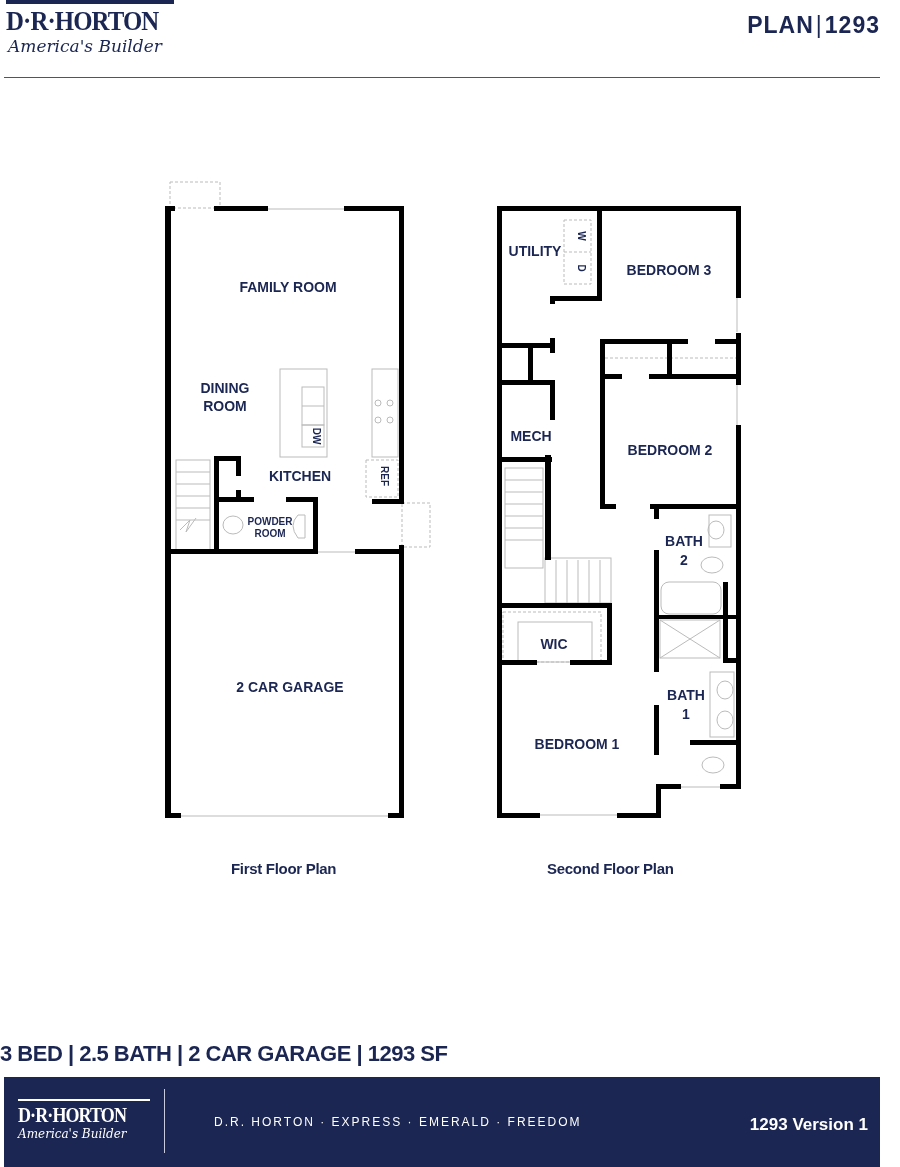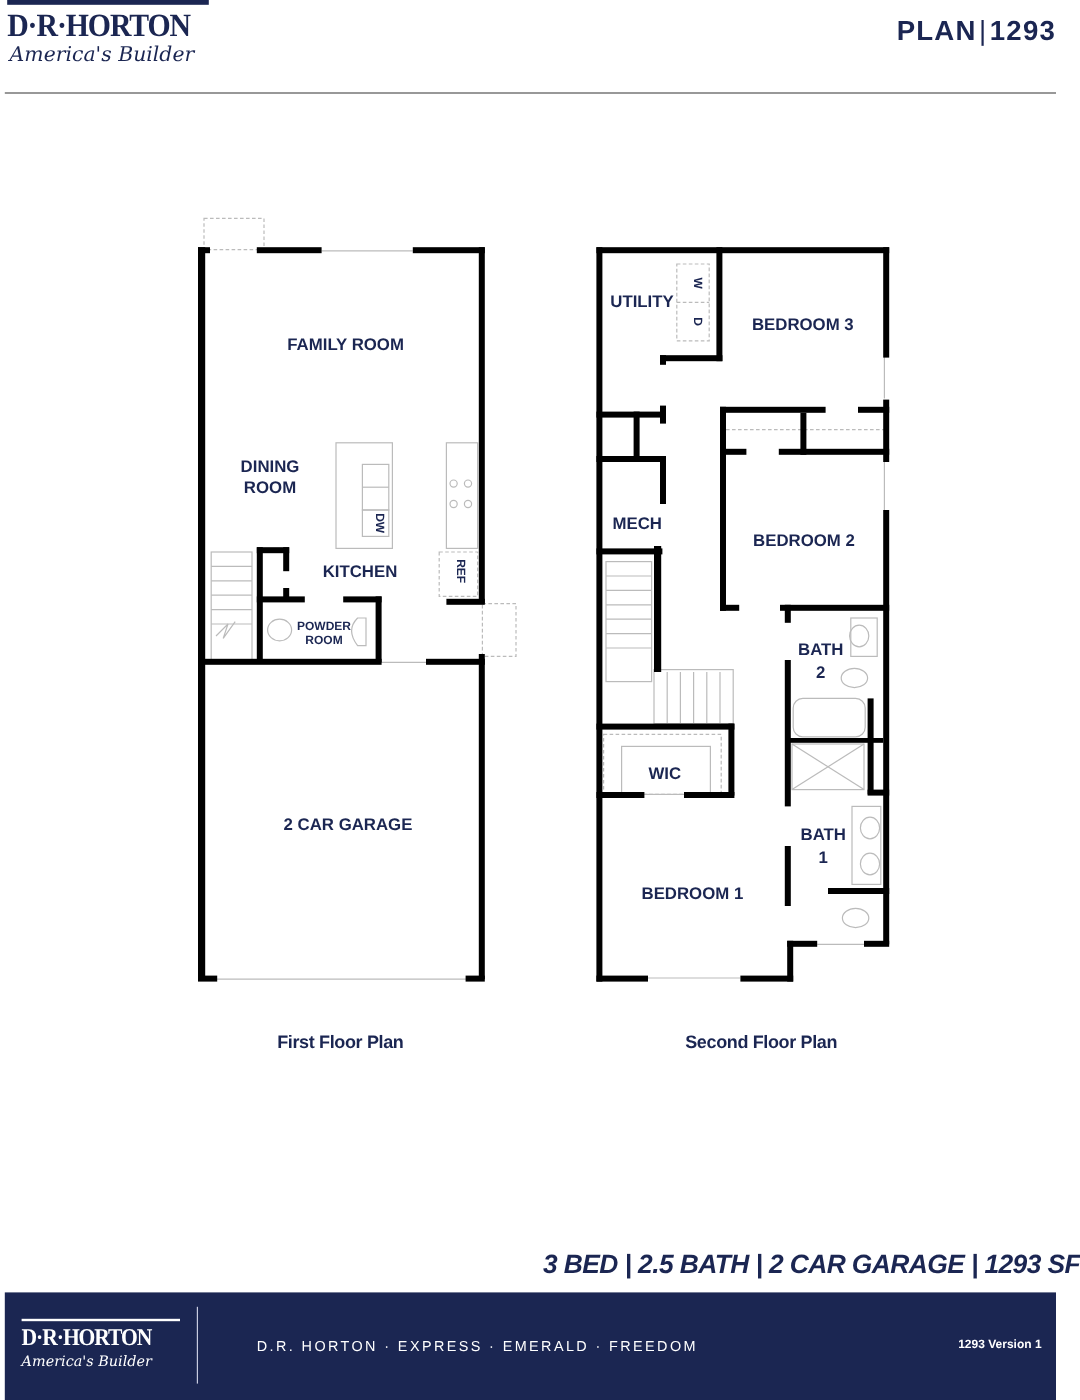--- a/index.html
+++ b/index.html
@@ -7,29 +7,29 @@
   .logo { position:absolute; left:6px; top:0; width:170px; }
   .logo-bar { height:4px; background:#1b2652; width:168px; }
   .logo-main { font-family:"Liberation Serif", serif; font-weight:bold; font-size:27px; letter-spacing:-1px; color:#1b2652; line-height:30px; margin-top:2px; transform:scaleX(0.92); transform-origin:left; }
   .logo-script { font-family:"DejaVu Serif", serif; font-style:italic; font-size:17px; color:#1b2652; line-height:20px; margin-left:2px; }
   .plan-title { position:absolute; right:20px; top:12px; font-weight:bold; font-size:23px; letter-spacing:1px; color:#1b2652; }
   .plan-title .sep { font-weight:normal; margin:0 2px; }
   .header-rule { position:absolute; left:4px; right:20px; top:77px; height:1px; background:#555; }
   svg.plans { position:absolute; left:0; top:0; }
   .room-label { font-family:"Liberation Sans", sans-serif; font-weight:bold; fill:#1b2652; }
   .floor-caption { position:absolute; top:860px; font-weight:bold; font-size:15px; color:#1b2652; letter-spacing:-0.3px; }
-  .summary { position:absolute; left:0; width:900px; top:1041px; text-align:right; font-weight:bold; font-size:22px; color:#1b2652; letter-spacing:-0.5px;font-style:italic; }
+  .summary { position:absolute; left:0; width:900px; top:1041px; text-align:left; font-weight:bold; font-size:22px; color:#1b2652; letter-spacing:-0.5px; }
   .footer { position:absolute; left:4px; right:20px; top:1077px; height:90px; background:#1b2652; color:#fff; }
   .f-logo { position:absolute; left:14px; top:22px; width:135px; }
   .f-logo-bar { height:2px; background:#fff; width:132px; }
   .f-logo-main { font-family:"Liberation Serif", serif; font-weight:bold; font-size:20px; letter-spacing:-1px; line-height:24px; margin-top:2px; transform:scaleX(0.9); transform-origin:left; }
   .f-logo-script { font-family:"DejaVu Serif", serif; font-style:italic; font-size:12px; line-height:14px; }
   .f-divider { position:absolute; left:160px; top:12px; width:1px; height:64px; background:#c8cbe0; }
   .f-brands { position:absolute; left:176px; top:38px; font-size:12px; font-weight:normal; letter-spacing:2px;padding-left:34px; }
-  .f-version { position:absolute; right:12px; top:38px; font-size:10px; font-weight:bold; }
+  .f-version { position:absolute; right:12px; top:38px; font-size:17px; font-weight:bold; }
 </style>
 </head>
 <body>
 
 <div class="logo">
   <div class="logo-bar"></div>
   <div class="logo-main">D·R·HORTON</div>
   <div class="logo-script">America's Builder</div>
 </div>
 
@@ -193,21 +193,21 @@
     <text class="room-label" x="684" y="546" font-size="14" text-anchor="middle">BATH</text>
     <text class="room-label" x="684" y="565" font-size="14" text-anchor="middle">2</text>
     <text class="room-label" x="554" y="649" font-size="14" text-anchor="middle">WIC</text>
     <text class="room-label" x="686" y="700" font-size="14" text-anchor="middle">BATH</text>
     <text class="room-label" x="686" y="719" font-size="14" text-anchor="middle">1</text>
     <text class="room-label" x="577" y="749" font-size="14" text-anchor="middle">BEDROOM 1</text>
   </g>
 </svg>
 
 <div class="floor-caption" style="left:231px;text-align:center;">First Floor Plan</div>
-<div class="floor-caption" style="left:547px;margin-left:24px;">Second Floor Plan</div>
+<div class="floor-caption" style="left:547px;">Second Floor Plan</div>
 
 <div class="summary">3 BED | 2.5 BATH | 2 CAR GARAGE | 1293 SF</div>
 
 <div class="footer">
   <div class="f-logo">
     <div class="f-logo-bar"></div>
     <div class="f-logo-main">D·R·HORTON</div>
     <div class="f-logo-script">America's Builder</div>
   </div>
   <div class="f-divider"></div>

